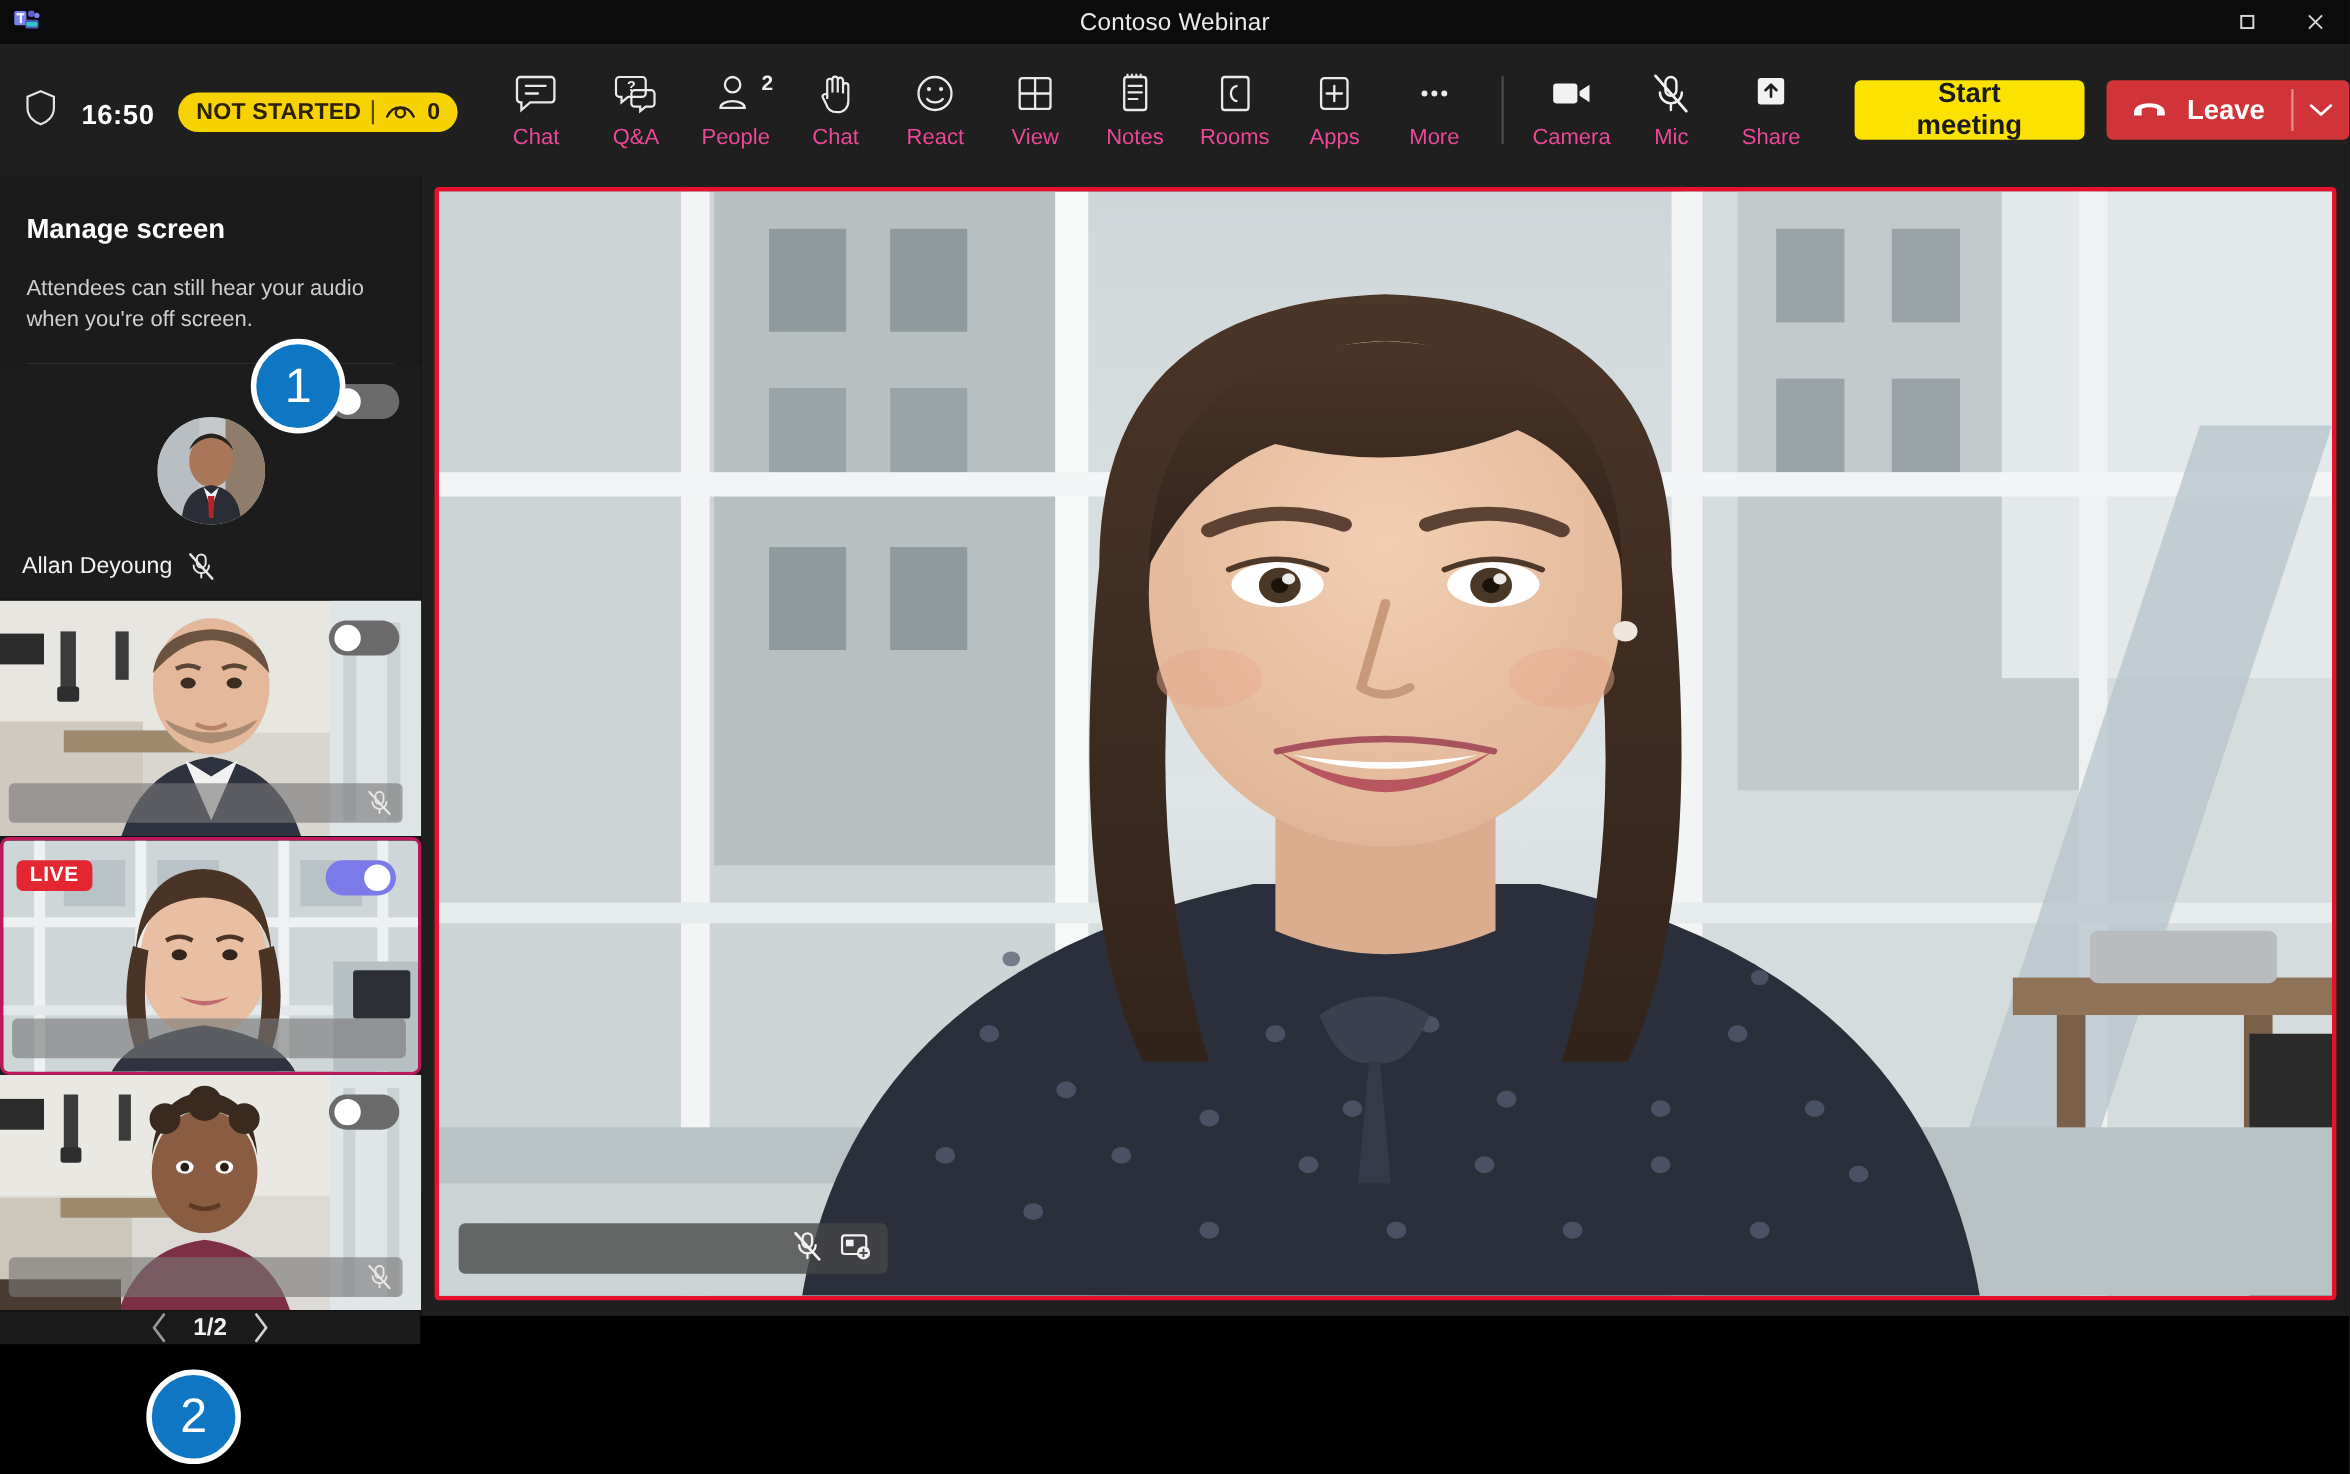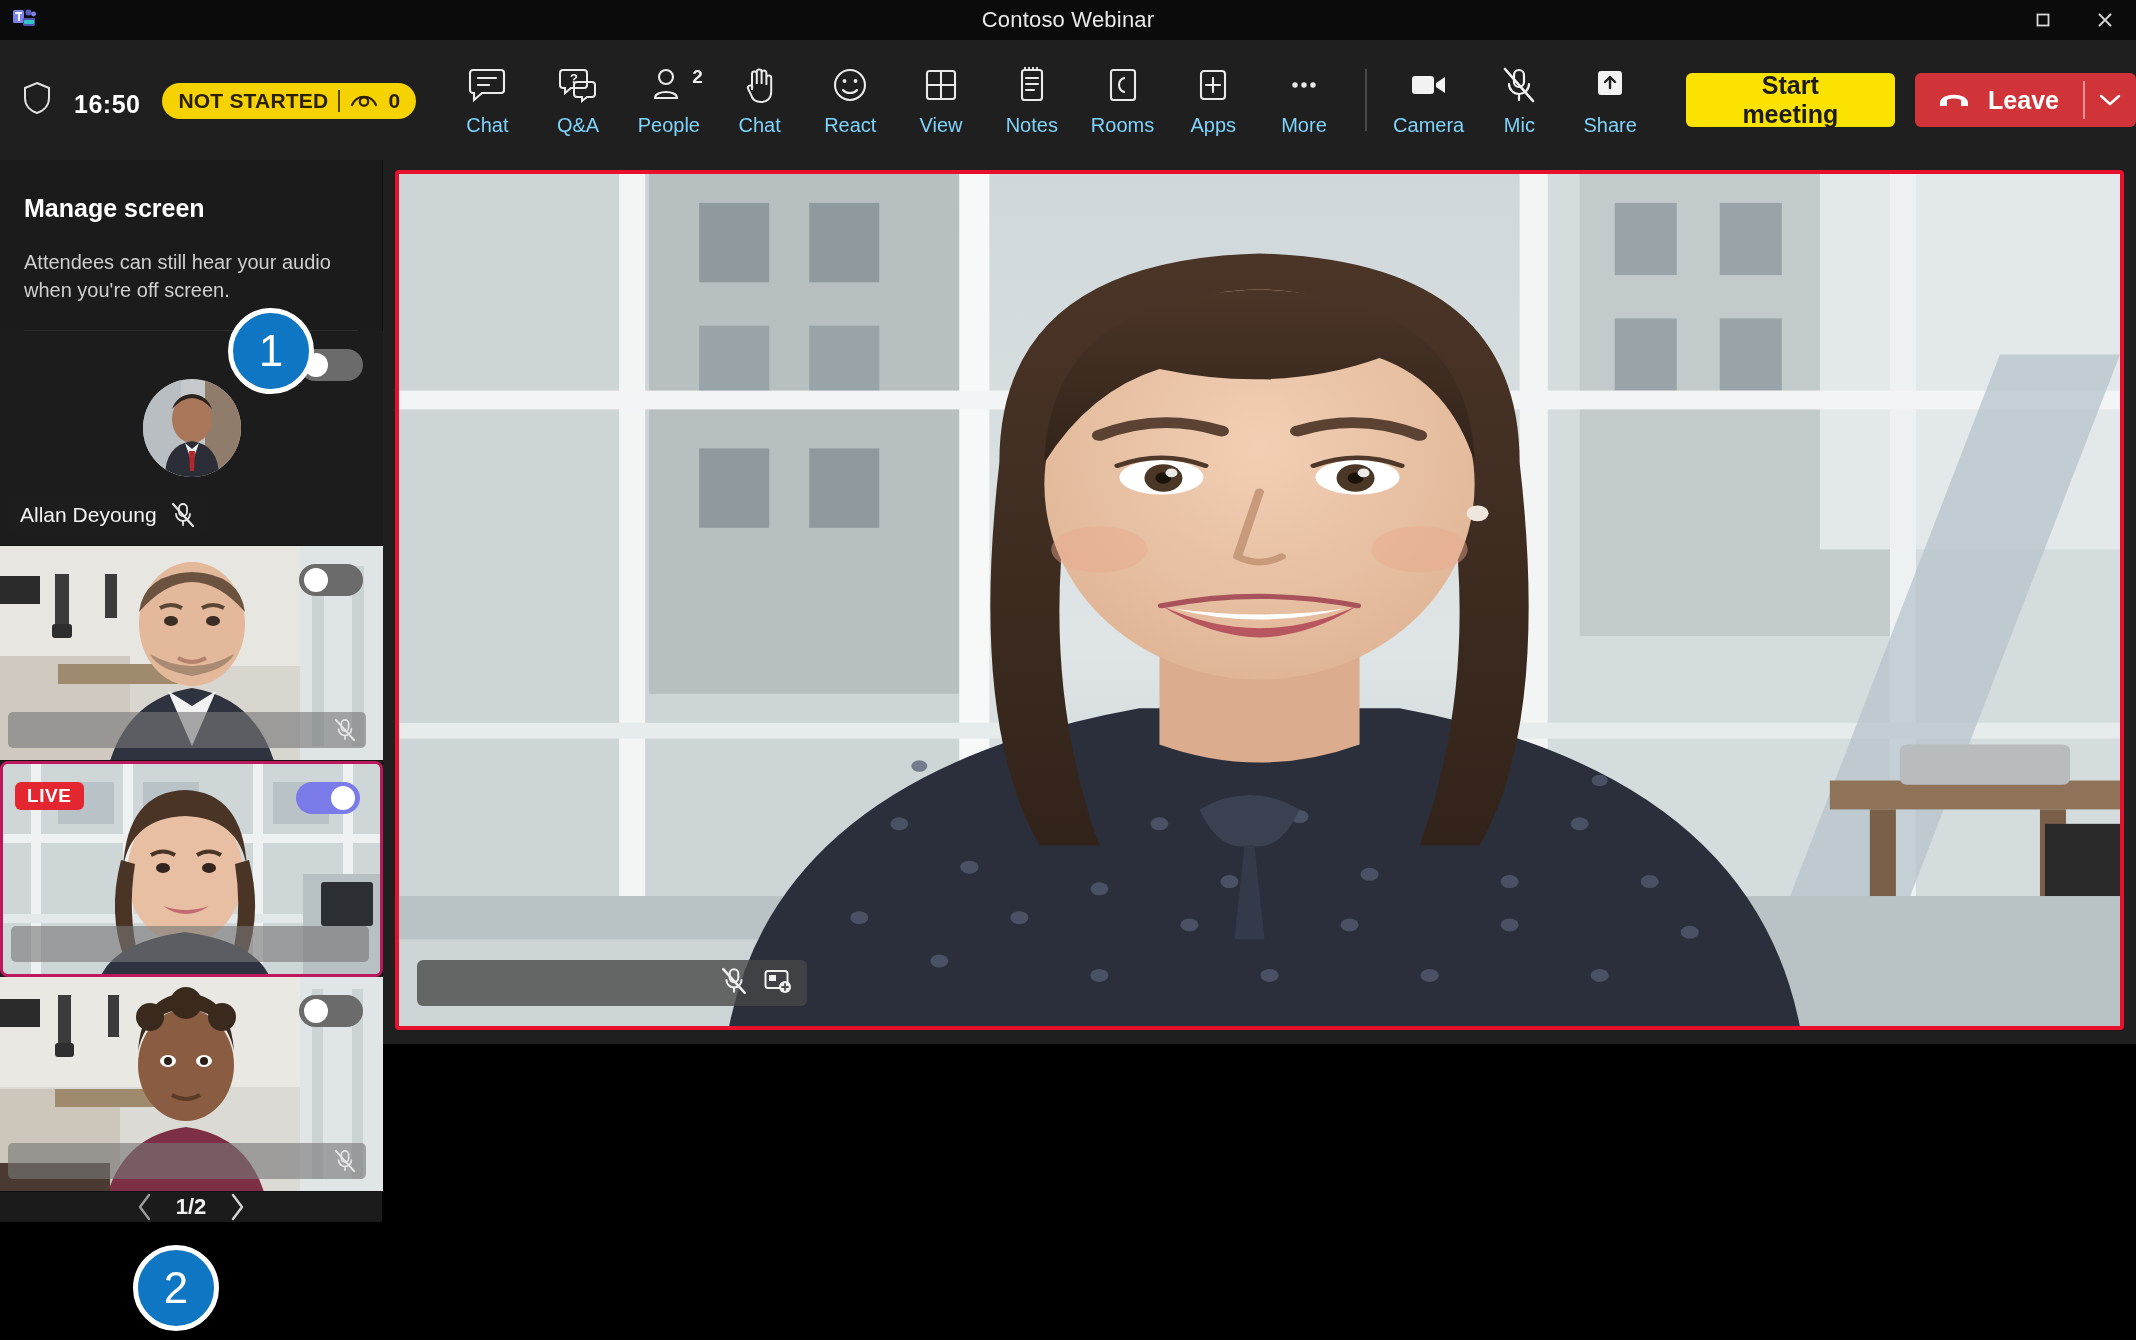--- a/index.html
+++ b/index.html
@@ -4,21 +4,21 @@
 <style>
   * { box-sizing: border-box; margin: 0; padding: 0; }
   html, body {
     width: 2136px; height: 1340px;
     background: #000;
     font-family: "Liberation Sans", sans-serif;
     overflow: hidden;
   }
   .app {
     position: relative;
-    width: 2136px; height: 1044px;
+    width: 2136px; height: 1196px;
     background: #1f1f1f;
     display: flex; flex-direction: column;
   }
 
   
   .titlebar {
     position: relative;
     height: 40px; flex: 0 0 40px;
     background: #0b0b0b;
     display: flex; align-items: center;
@@ -71,21 +71,21 @@
     height: 120px;
     display: flex; align-items: center; gap: 0;
   }
   .tool-item {
     width: 92px; height: 98px;
     display: flex; flex-direction: column;
     align-items: center; justify-content: center; gap: 8px;
     color: #eaeaea; border-radius: 6px;
   }
   .tool-item .ti-ico { height: 42px; display:flex; align-items:center; justify-content:center; position:relative; }
-  .tool-item .ti-lab { font-size: 20px; color: #7dd3fc; }
+  .tool-item .ti-lab { font-size: 20px; color: #ec4899; }
   .ti-badge-num {
     position: absolute; right: -14px; top: 2px;
     font-size: 19px; font-weight: 700; color: #efefef;
   }
   .divider { width: 2px; height: 62px; background: #4a4a4a; margin: 0 16px; }
   .btn-start {
     background: #fbe200; color: #1b1b1b;
     font-size: 25px; font-weight: 700;
     height: 54px; padding: 0 26px;
     border: none; border-radius: 6px;

